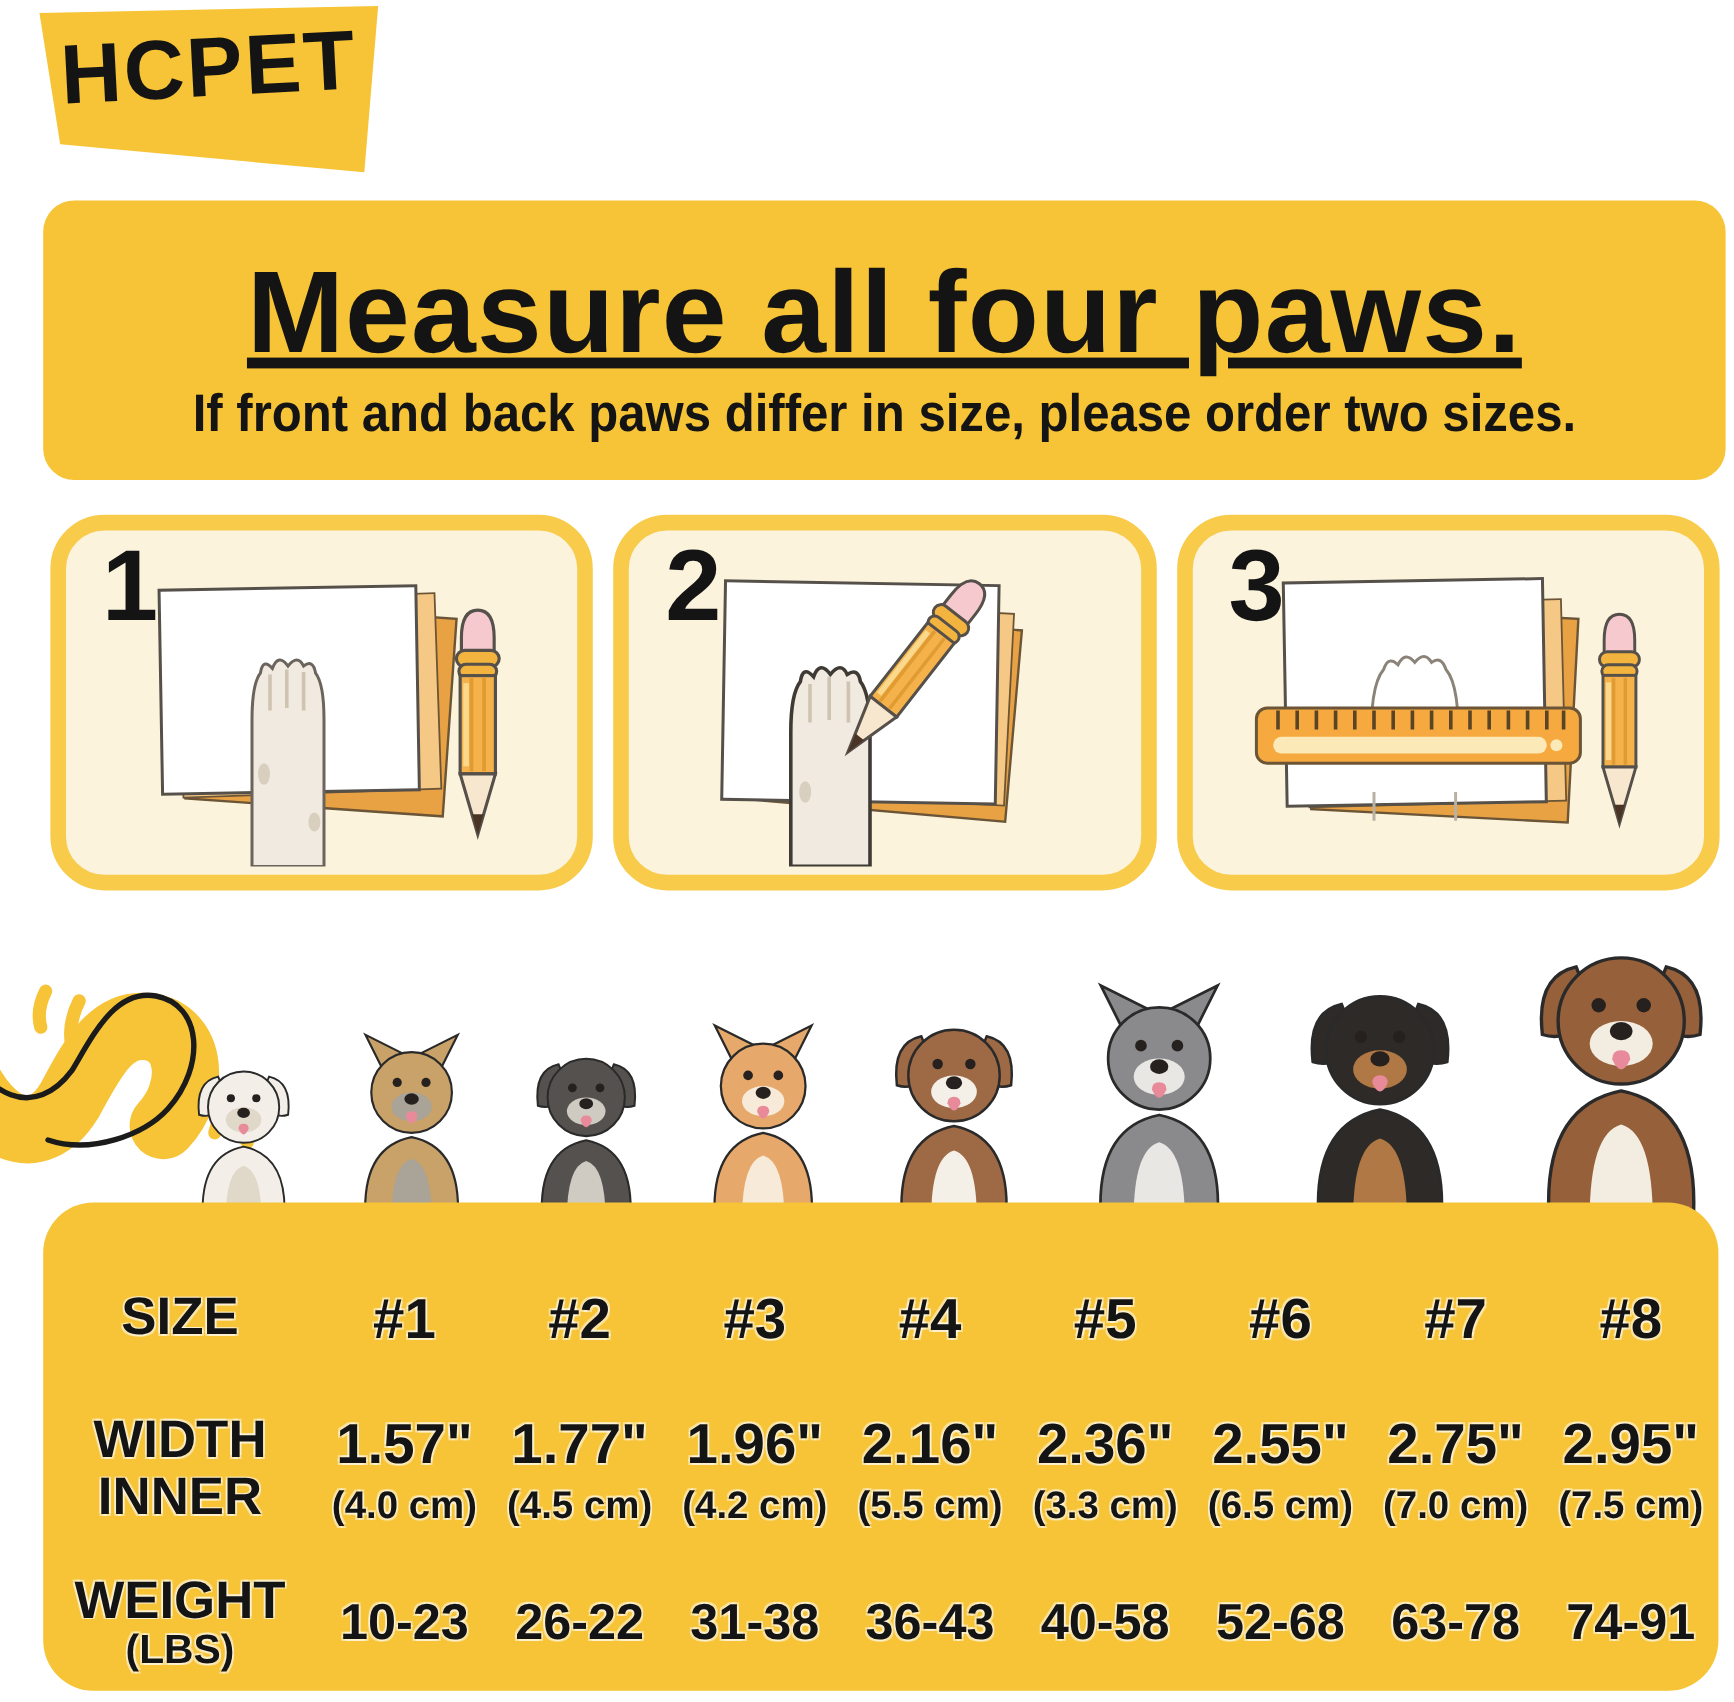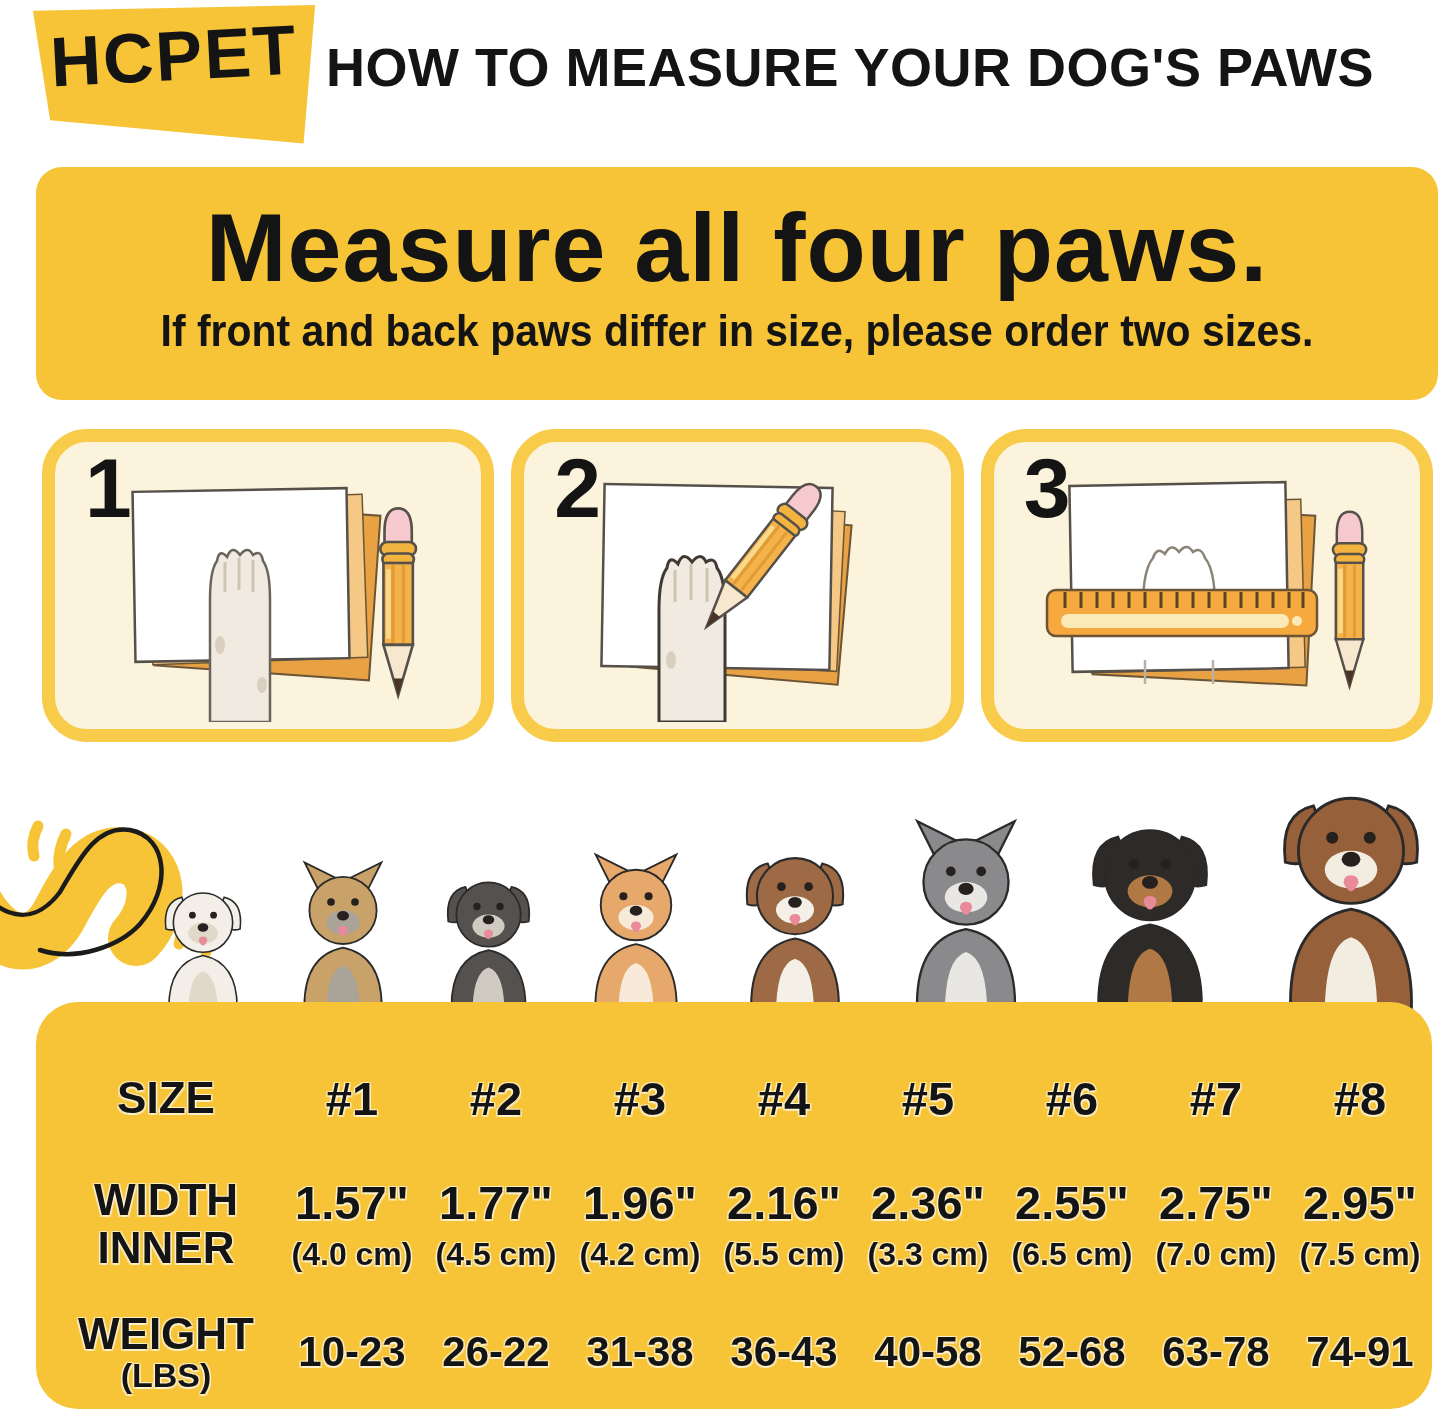--- a/index.html
+++ b/index.html
@@ -12,42 +12,42 @@
            clip-path:polygon(1% 6%,99% 2%,95% 97%,7% 81%);}
   .logo-text{position:absolute;left:0;top:14px;width:100%;text-align:center;
              font-size:70px;font-weight:900;letter-spacing:2px;color:#141414;
              transform:rotate(-3deg);}
   .page-title{position:absolute;left:326px;top:36px;font-size:54px;font-weight:900;
               letter-spacing:.5px;white-space:nowrap;}
 
   
   .banner{position:absolute;left:36px;top:167px;width:1402px;height:233px;
           background:#F6C436;border-radius:26px;text-align:center;}
-  .banner-headline{margin:0;padding-top:32px;font-size:97px;line-height:1.0;
-                   font-weight:900;letter-spacing:1px;white-space:nowrap;}
+  .banner-headline{margin:12px;padding-top:32px;font-size:97px;line-height:1.0;
+                   font-weight:900;letter-spacing:1px;white-space:nowrap;text-decoration:underline;}
   .banner-sub{margin:10px 0 0 0;font-size:44px;font-weight:700;white-space:nowrap;
               transform:scaleX(.93);transform-origin:center;}
 
   
   .steps{position:absolute;left:42px;top:429px;width:1391px;display:flex;gap:17px;}
   .card{flex:1;height:287px;border:13px solid #F8CB4A;border-radius:45px;
         background:#FBF3DC;position:relative;}
   .card-number{position:absolute;top:4px;left:30px;font-size:84px;font-weight:900;line-height:1;}
   .illus{position:absolute;left:50%;top:52%;transform:translate(-50%,-50%);
          width:372px;height:262px;}
 
   
   .dogs{position:absolute;left:150px;top:760px;width:1295px;height:248px;
         display:flex;align-items:flex-end;justify-content:space-between;z-index:1;}
   .dog{display:block;margin-bottom:-8px;}
   .squiggle{position:absolute;left:-20px;top:812px;width:235px;height:175px;z-index:0;}
 
   
   .panel{position:absolute;left:36px;top:1002px;width:1396px;height:407px;
-         background:#F6C436;border-radius:42px;z-index:2;padding-top:46px;box-sizing:border-box;padding-left:16px;}
+         background:#F6C436;border-radius:42px;z-index:2;padding-top:46px;box-sizing:border-box;}
   .chart-row{display:grid;grid-template-columns:228px repeat(8,1fr);align-items:center;}
   .row-size{height:100px;}
   .row-width{height:152px;}
   .row-weight{height:104px;}
   .panel .cell,.panel .row-label{
      text-align:center;font-weight:900;
      text-shadow:1.5px 1.5px 0 rgba(255,255,255,.5),-1.5px -1.5px 0 rgba(255,255,255,.5),
                  1.5px -1.5px 0 rgba(255,255,255,.5),-1.5px 1.5px 0 rgba(255,255,255,.5);}
   .row-label{font-size:44px;line-height:1.08;}
   .label-sub{font-size:34px;}
@@ -74,21 +74,20 @@
     </g>
   </defs>
 </svg>
 
 <div class="page">
 
   <div class="logo">
     <div class="logo-bg"></div>
     <div class="logo-text">HCPET</div>
   </div>
-  <div class="page-title">HOW TO MEASURE YOUR DOG'S PAWS</div>
 
   <div class="banner">
     <h1 class="banner-headline">Measure all four paws.</h1>
     <p class="banner-sub">If front and back paws differ in size, please order two sizes.</p>
   </div>
 
   <div class="steps">
 
     <div class="card">
       <div class="card-number">1</div>

